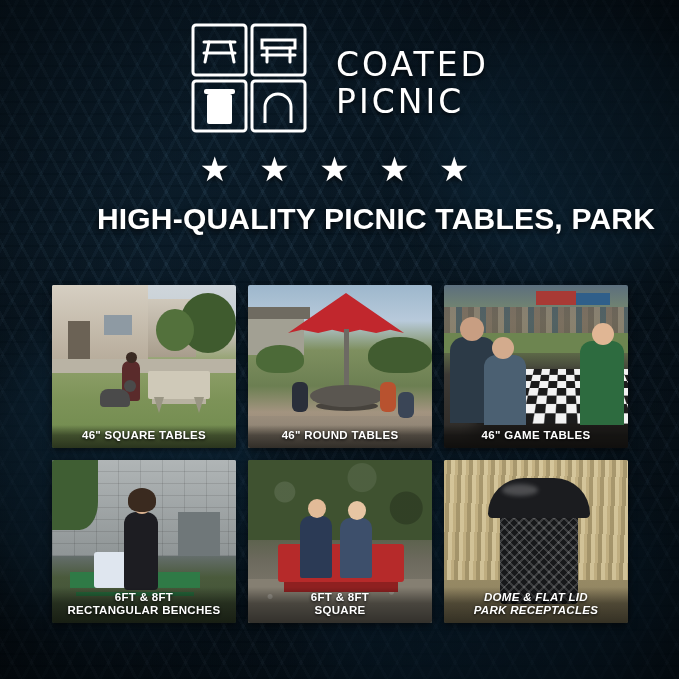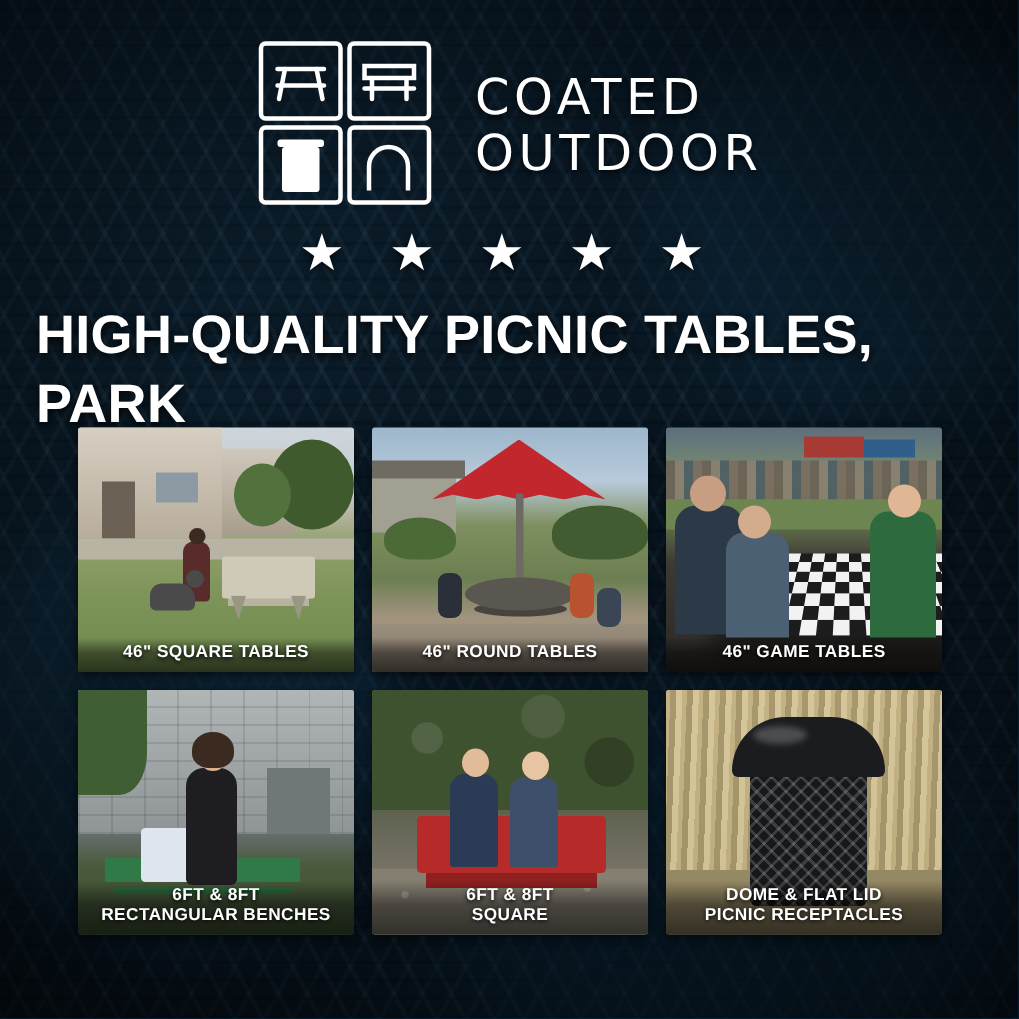--- a/index.html
+++ b/index.html
@@ -42,21 +42,21 @@
   }
   .scrim{
     position:absolute;inset:0;
     background:linear-gradient(180deg, rgba(3,12,20,.62) 0%, rgba(3,12,20,.40) 35%, rgba(3,12,20,.52) 100%);
   }
   .content{position:absolute;inset:0;}
 
   
   .logo-row{
     position:absolute;left:0;right:0;top:22px;height:120px;
-    display:flex;align-items:center;justify-content:center;gap:28px;
+    display:flex;justify-content:center;gap:28px;
   }
   .logo-mark{width:118px;height:112px;position:relative;}
   .logo-words{
     display:flex;flex-direction:column;justify-content:center;
     gap:4px;margin-top:2px;
   }
   .logo-line{
     color:#fff;letter-spacing:3px;line-height:1;
     font-size:33px;font-weight:400;
     font-family:"DejaVu Sans", sans-serif;
@@ -67,22 +67,22 @@
   .stars{
     position:absolute;left:0;right:0;top:152px;
     text-align:center;color:#fff;font-size:34px;letter-spacing:10px;
     text-shadow:0 2px 5px rgba(0,0,0,.75);
     line-height:1;
   }
 
   
   .headline{
     position:absolute;left:24px;right:24px;top:200px;
-    text-align:left;color:#fff;
-    font-weight:bold;font-size:36px;line-height:1.28;
+    text-align:right;color:#fff;
+    font-weight:bold;font-size:30px;line-height:1.28;
     letter-spacing:.2px;
     text-shadow:0 2px 6px rgba(0,0,0,.8);
   }
 
   
   .grid{
     position:absolute;left:52px;top:285px;
     width:576px;
     display:grid;grid-template-columns:repeat(3,184px);
     grid-template-rows:163px 163px;
@@ -187,21 +187,21 @@
   .p5 .k1:before{content:"";position:absolute;left:8px;top:-17px;width:18px;height:19px;border-radius:50%;background:#e2bb98;}
   .p5 .k2{position:absolute;left:92px;top:58px;width:32px;height:60px;background:#3d4f6b;border-radius:10px 10px 2px 2px;}
   .p5 .k2:before{content:"";position:absolute;left:8px;top:-17px;width:18px;height:19px;border-radius:50%;background:#e7c5a3;}
   .p5 .gravel{position:absolute;left:0;right:0;bottom:0;height:44px;
     background:#857f72;
     background-image:radial-gradient(circle at 12% 40%, rgba(255,255,255,.25) 0 2px, rgba(0,0,0,0) 3px),
                      radial-gradient(circle at 44% 70%, rgba(0,0,0,.25) 0 2px, rgba(0,0,0,0) 3px),
                      radial-gradient(circle at 78% 30%, rgba(255,255,255,.2) 0 2px, rgba(0,0,0,0) 3px);}
 
   
-  .p6{background:linear-gradient(180deg,#cbb98f 0%,#b8a679 30%,#9d8f68 58%,#8a7f5e 100%);}
+  .p6{background:linear-gradient(180deg,#cbb98f 0%,#b8a679 30%,#9d8f68 58%,#8a7f5e 100%);font-style:italic;}
   .p6 .grass{position:absolute;left:0;right:0;top:0;height:120px;
     background:repeating-linear-gradient(92deg,#c3b183 0 3px,#a4946a 3px 7px,#d6c79c 7px 11px);opacity:.9;}
   .p6 .can{position:absolute;left:56px;top:48px;width:78px;height:96px;background:#17181a;border-radius:4px;}
   .p6 .can .mesh{background-image:repeating-linear-gradient(45deg, rgba(255,255,255,.16) 0 2px, rgba(0,0,0,0) 2px 7px),
                                    repeating-linear-gradient(-45deg, rgba(255,255,255,.16) 0 2px, rgba(0,0,0,0) 2px 7px);opacity:1;}
   .p6 .lid{position:absolute;left:44px;top:18px;width:102px;height:40px;background:#1b1c1f;border-radius:52px 52px 6px 6px;}
   .p6 .lidhi{position:absolute;left:58px;top:24px;width:36px;height:12px;border-radius:50%;background:rgba(255,255,255,.22);filter:blur(2px);}
 </style>
 </head>
 <body>
@@ -246,21 +246,21 @@
             <rect x="14" y="67" width="31" height="5" rx="2"></rect>
           </g>
 
           <g stroke="#ffffff" stroke-width="3" fill="none">
             <path d="M75 101 V85 a13 13 0 0 1 26 0 v16"></path>
           </g>
         </svg>
       </div>
       <div class="logo-words">
         <div class="logo-line">COATED</div>
-        <div class="logo-line">OUTDOOR</div>
+        <div class="logo-line">PICNIC</div>
       </div>
     </div>
 
     <div class="stars">★ ★ ★ ★ ★</div>
 
     <div class="headline">
       <div>HIGH-QUALITY PICNIC TABLES, PARK</div>
     </div>
 
     <div class="grid">
@@ -341,19 +341,19 @@
 
       <div class="card p6">
         <div class="grass"></div>
         <div class="can">
           <div class="mesh"></div>
         </div>
         <div class="lid"></div>
         <div class="lidhi"></div>
         <div class="cap">
           <div>DOME &amp; FLAT LID</div>
-          <div>PICNIC RECEPTACLES</div>
+          <div>PARK RECEPTACLES</div>
         </div>
       </div>
 
     </div>
   </div>
 </div>
 
 </body></html>

